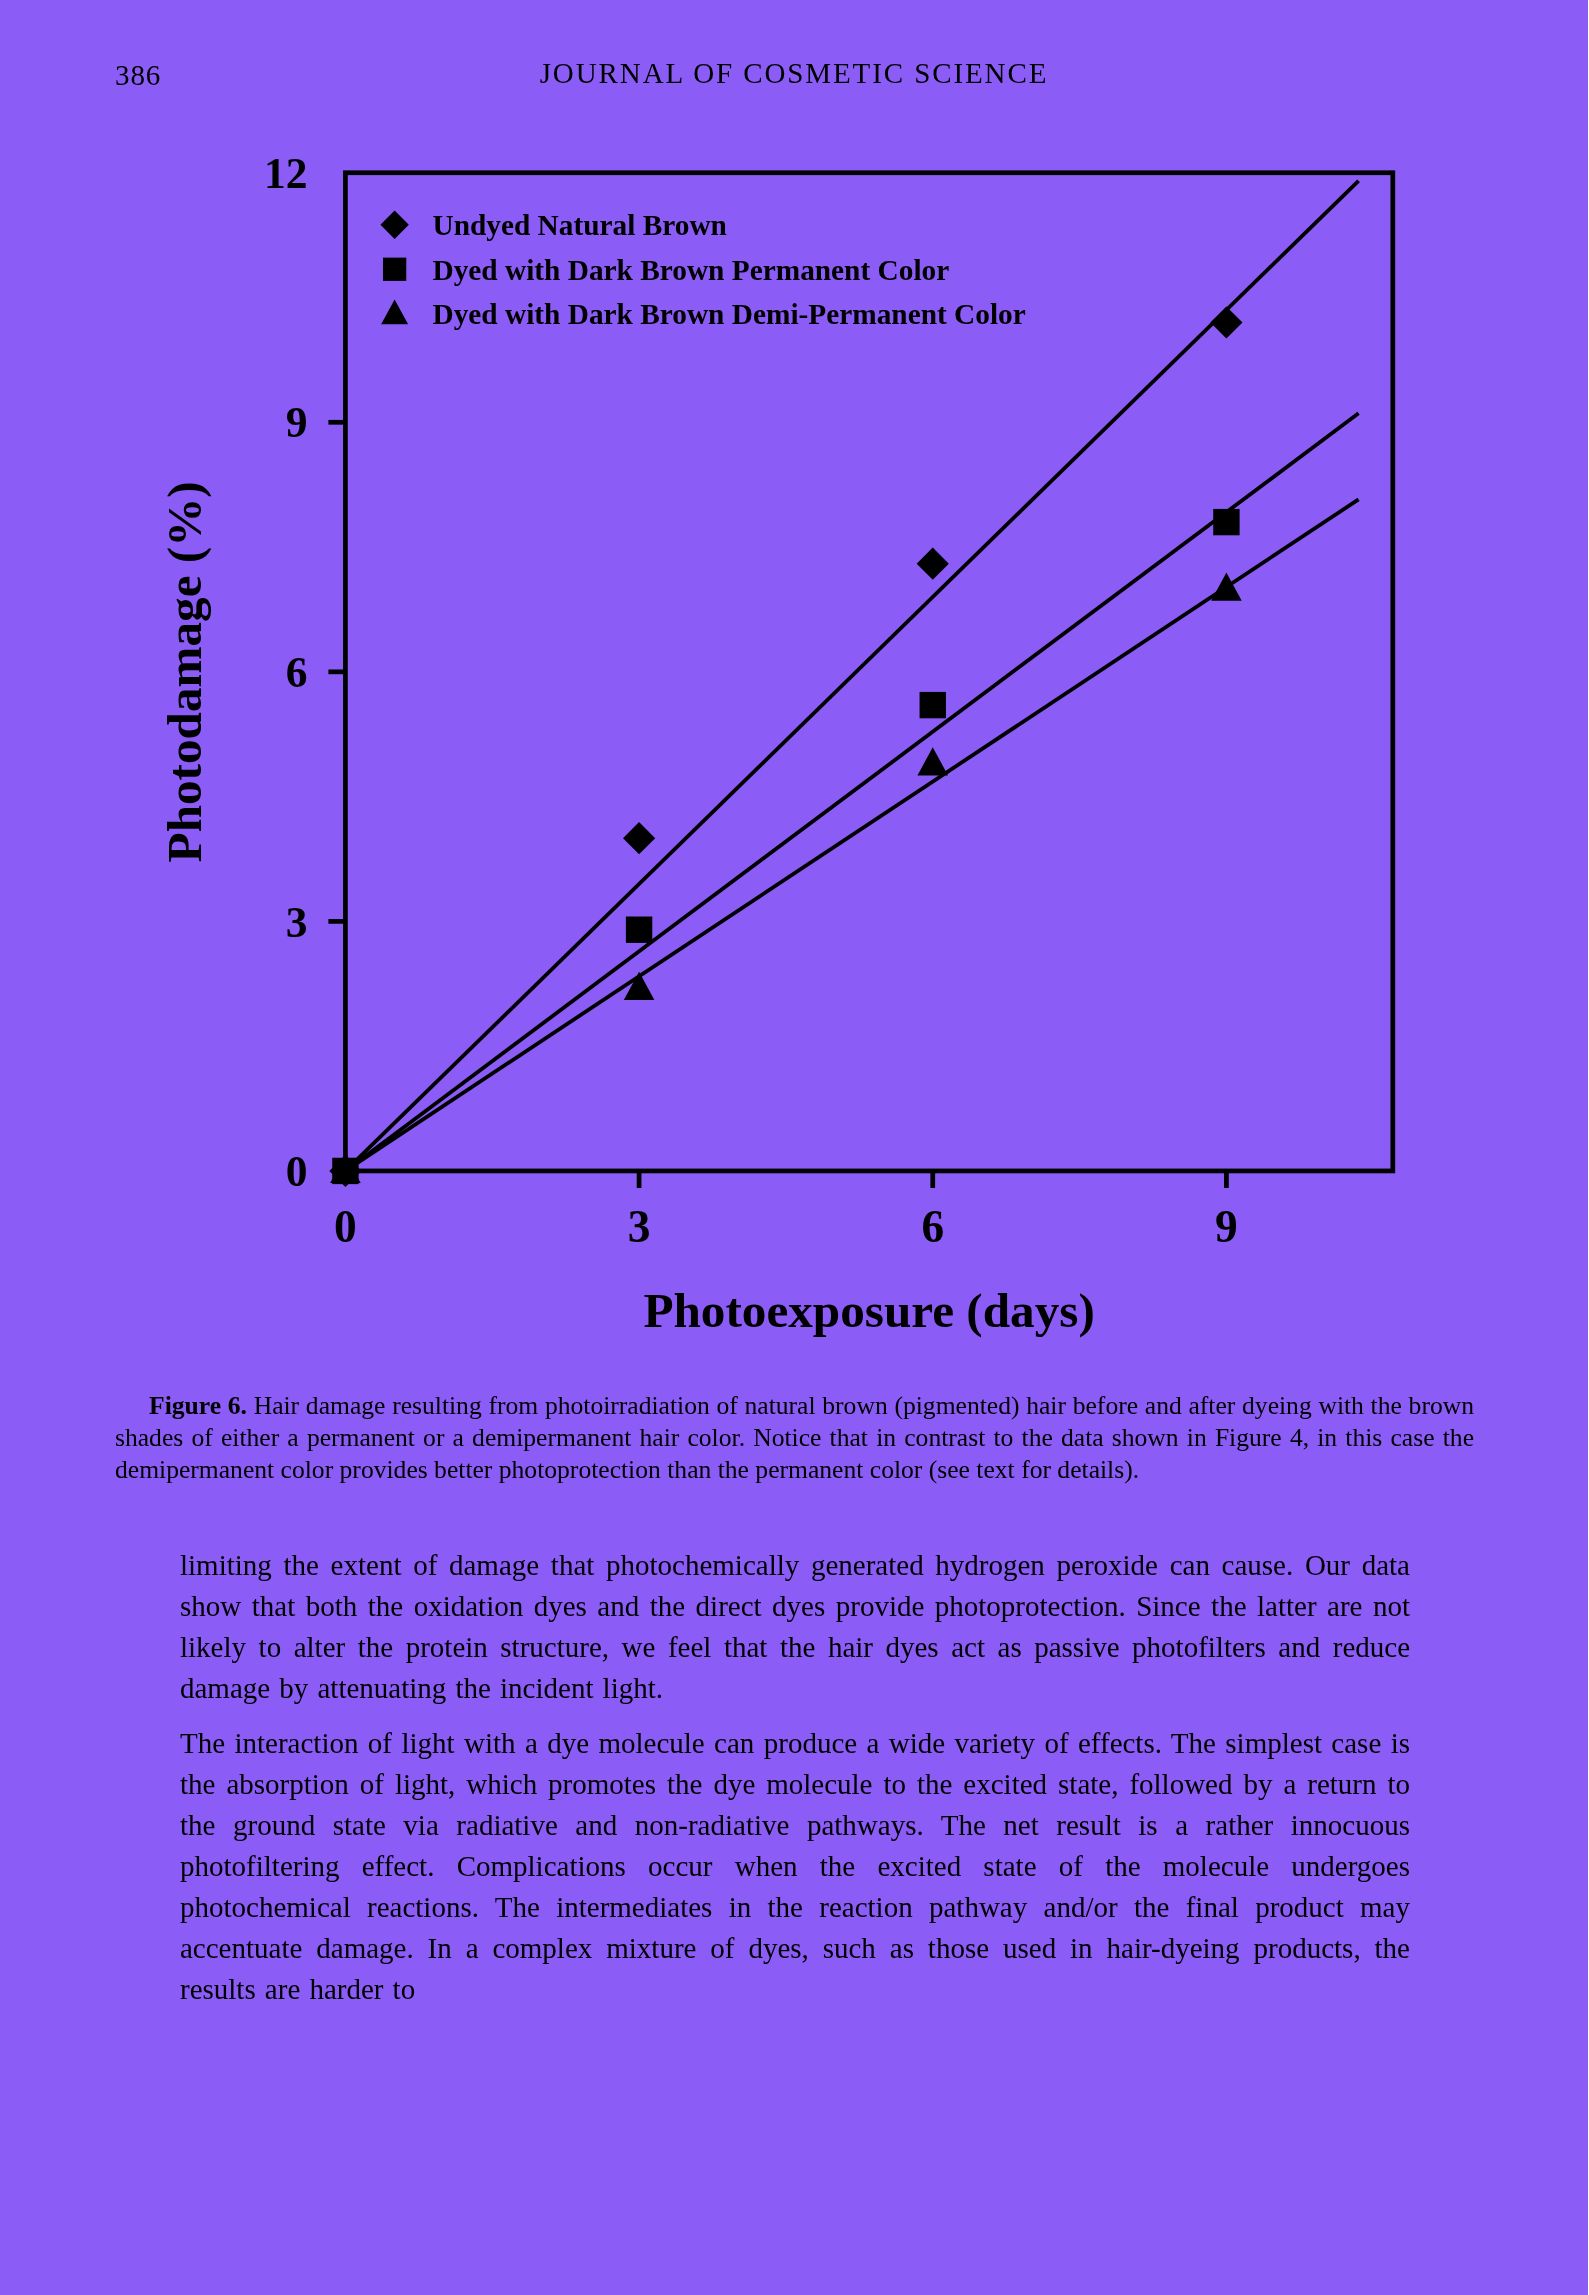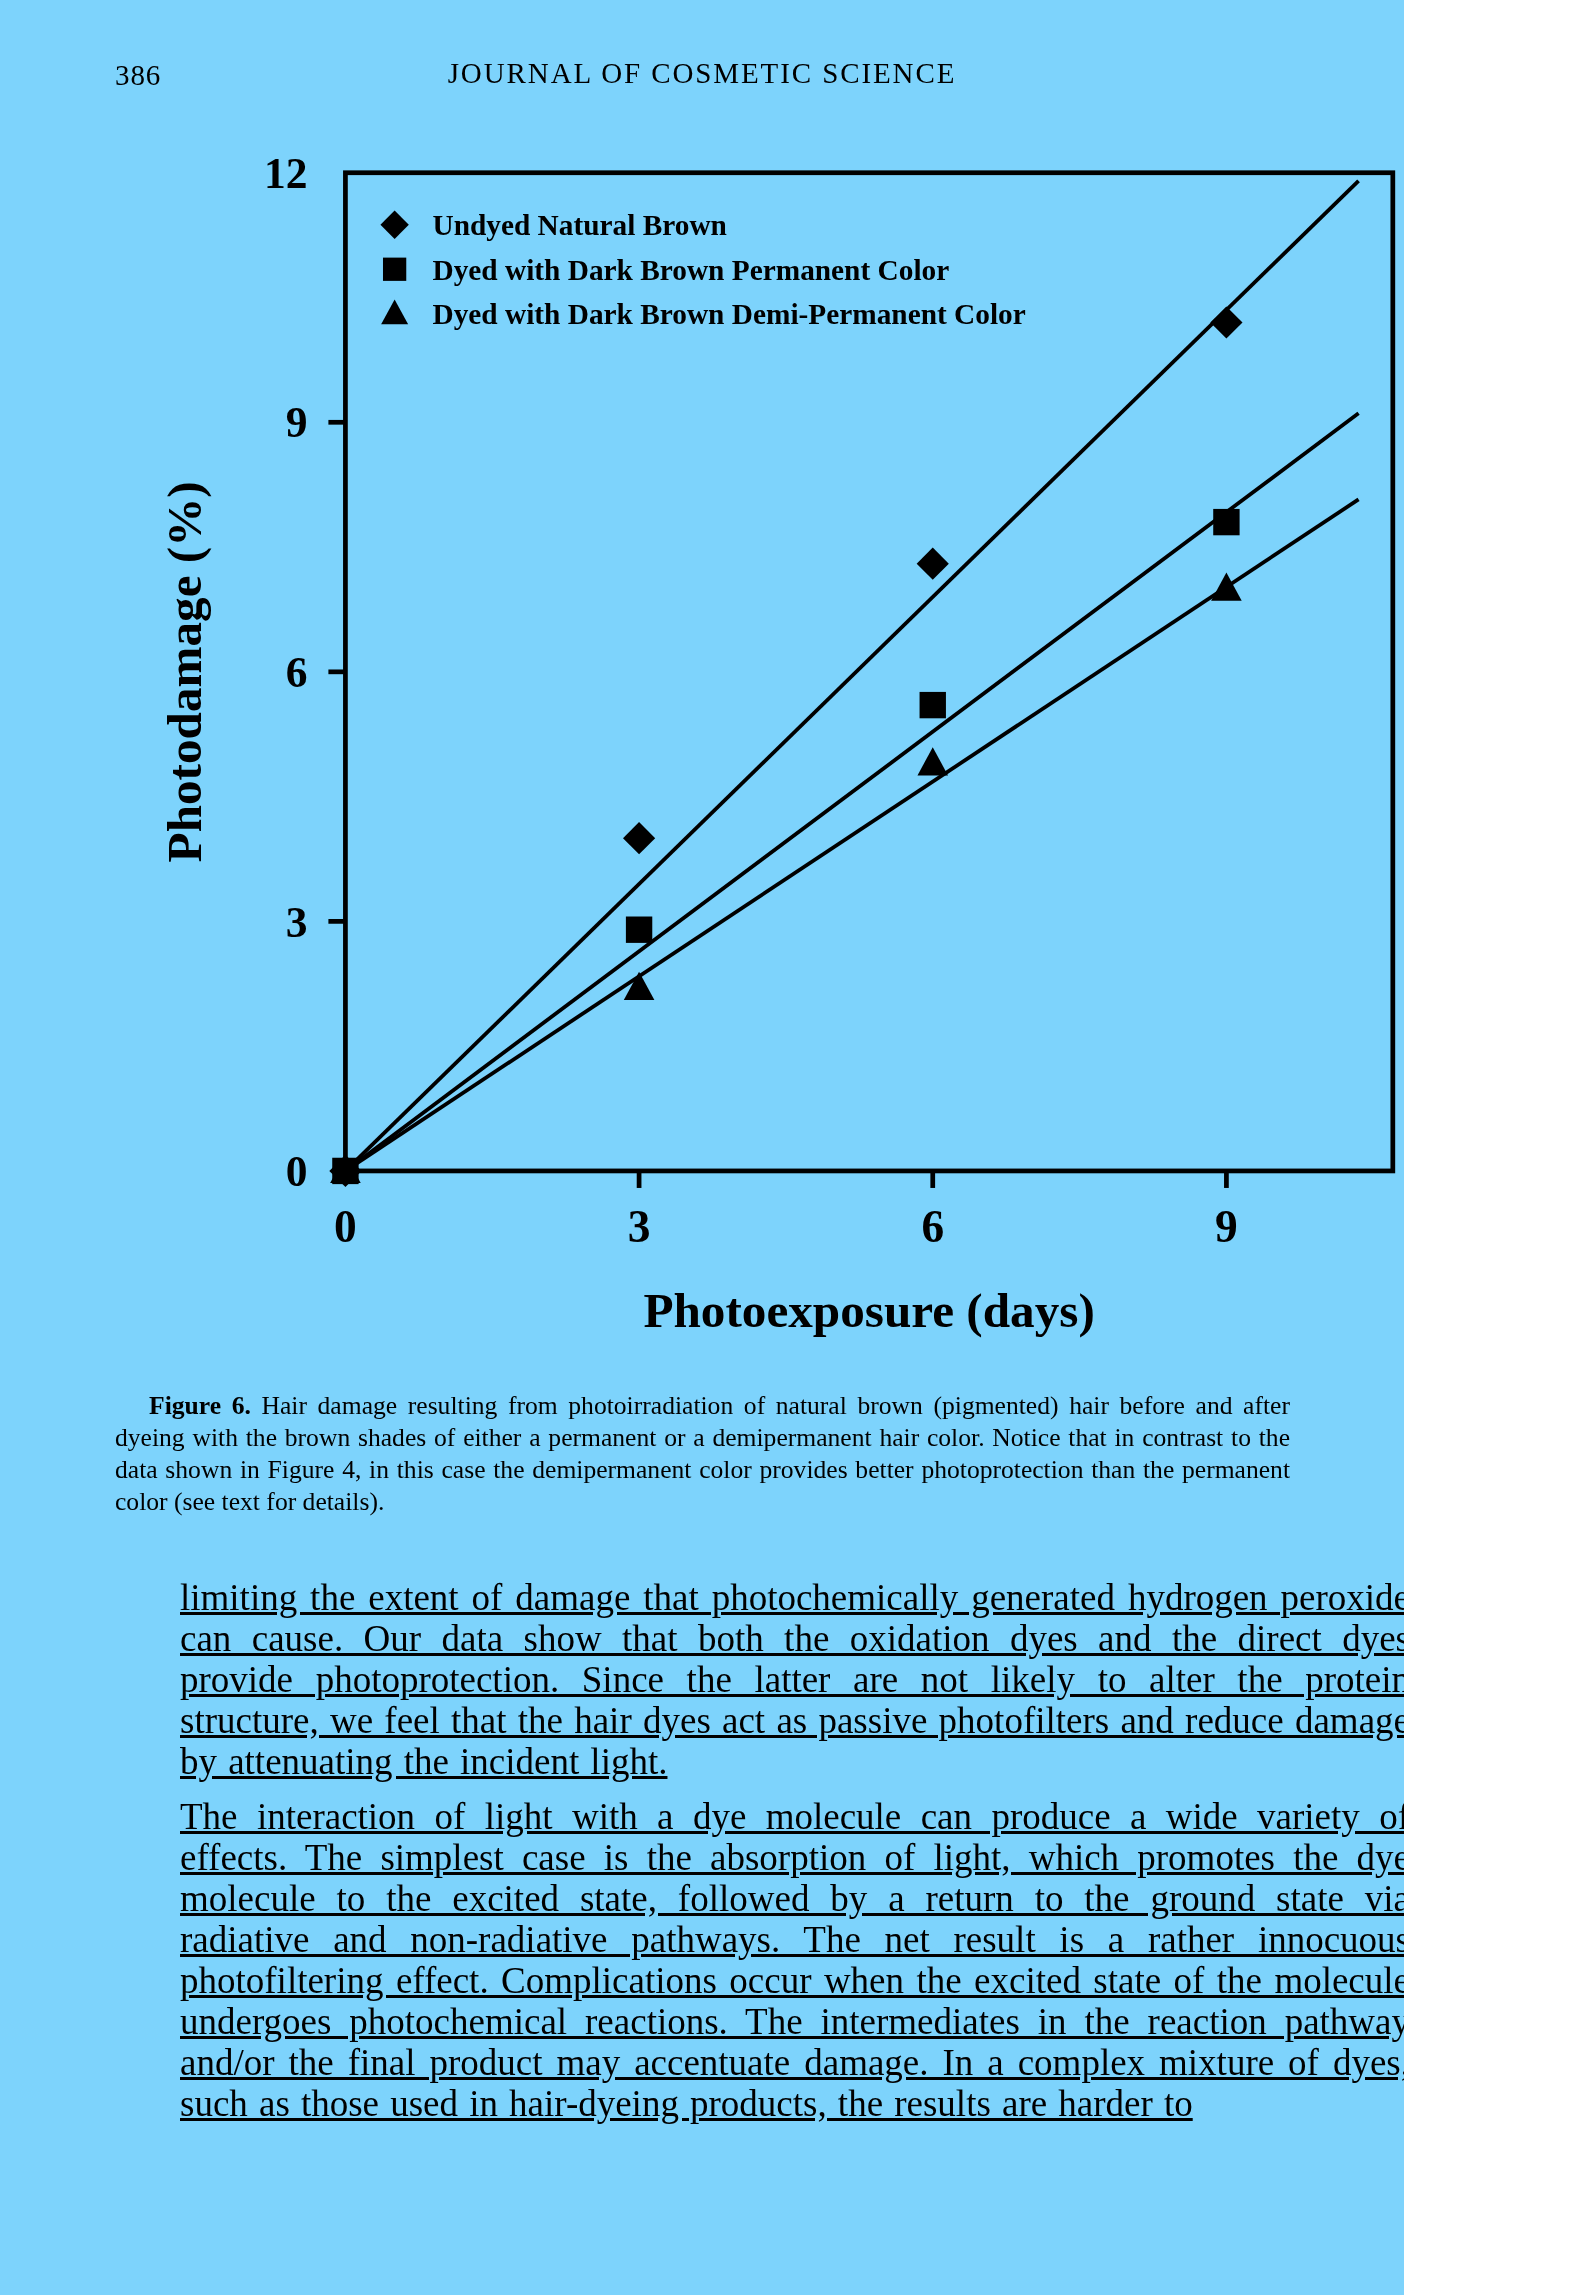--- a/index.html
+++ b/index.html
@@ -1,21 +1,21 @@
 <!DOCTYPE html>
 <html style="font-size:15px"><head>
 <meta charset="utf-8">
 <style>
   * { margin: 0; padding: 0; box-sizing: border-box; }
   html, body { background: #ffffff; }
   .page {
     position: relative;
-    width: 1404px;
+    width: 1588px;
     height: 2296px;
-    background: #7dd3fc;
+    background: #8b5cf6;
     color: #000000;
     font-family: "Liberation Serif", serif;
     overflow: hidden;
   }
   .header { position: relative; height: 114px; }
   .page-num {
     position: absolute; left: 115px; top: 59px;
     font-size: 29px; letter-spacing: 0.9px;
   }
   .journal-title {
@@ -29,24 +29,23 @@
   #chart .axis-title  { font-size: 52px; }
   #chart .legend-label { font-size: 31px; }
   .caption {
     margin: 26.5px 114px 0 115px;
     font-size: 25.6px; line-height: 32px;
     text-align: justify;
   }
   .caption b { font-weight: bold; margin-left: 34px; }
   .body-text { margin: 59px 0 0 180px; width: 1230px; }
   .body-text p {
-    font-size: 37px; line-height: 41px;
+    font-size: 29px; line-height: 41px;
     text-align: justify;
     word-spacing: 1.9px;
-    text-decoration: underline;
   }
   .body-text p + p { margin-top: 14px; }
 </style>
 </head>
 <body>
 
 <div class="page">
 
   <div class="header">
     <span class="page-num">386</span>

